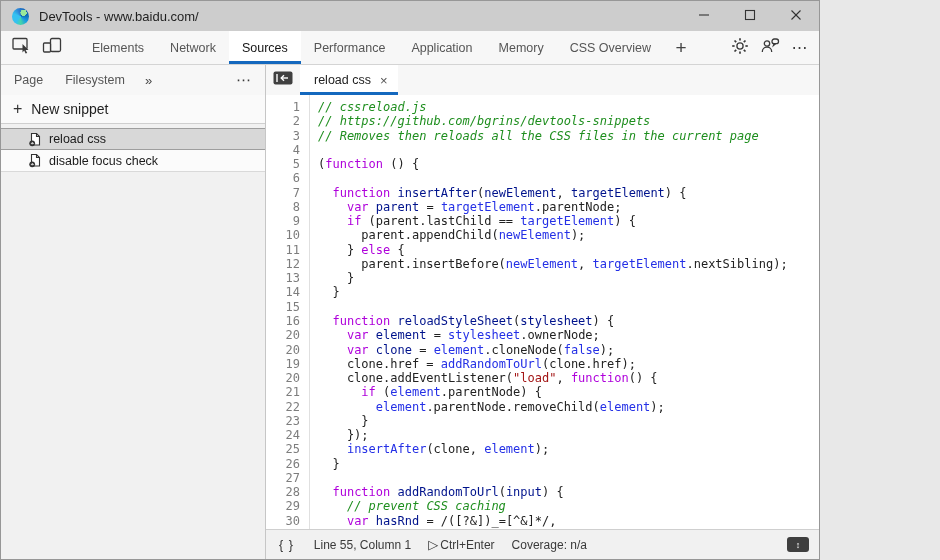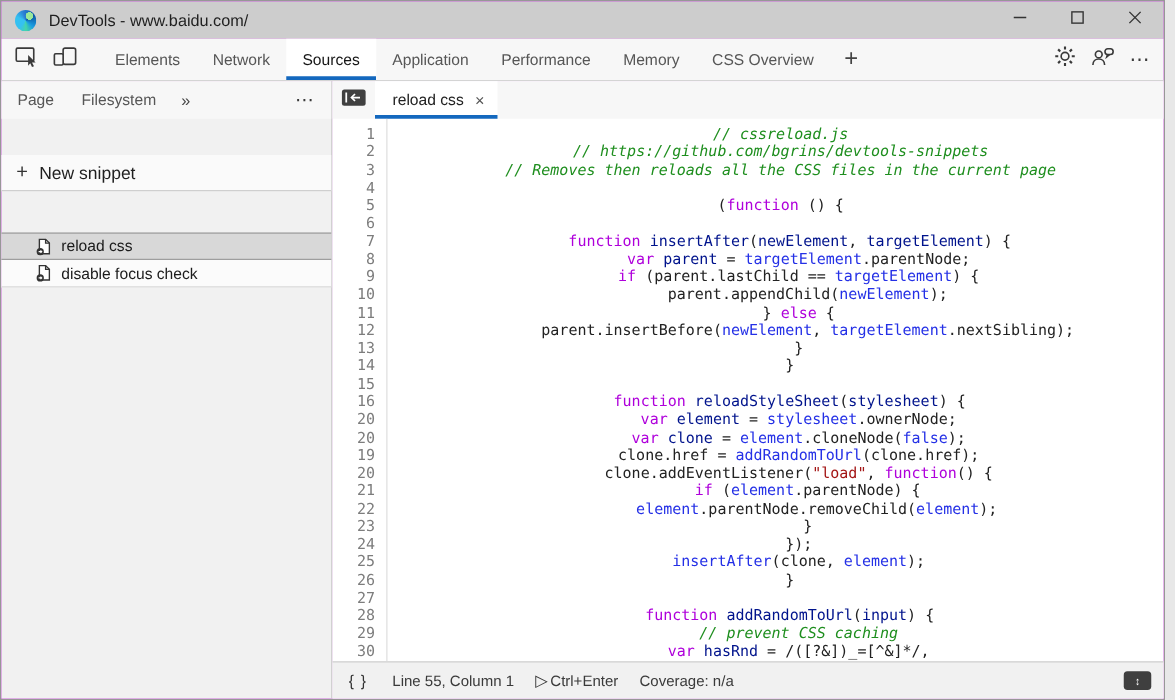--- a/index.html
+++ b/index.html
@@ -1,20 +1,20 @@
 <!DOCTYPE html>
 <html style="--accent: #1468be; --sel: #d8d8d8; --tk-c: #1e8e1e; --tk-k: #af00db; --tk-d: #00138c; --tk-v: #2430e6; --tk-s: #a31515; --tk-t: #222222;"><head>
 <meta charset="utf-8">
 <style>
   * { box-sizing: border-box; margin: 0; padding: 0; }
   html,body { background:#e8e8e8; }
   body { font-family: "Liberation Sans", sans-serif; }
 
   .window{
-    width:932px; height:560px; background:#d946ef;
+    width:820px; height:560px; background:#3b82f6;
     border:1px solid #979797; display:flex; flex-direction:column;
     position:relative; overflow:hidden;
   }
 
   
   .titlebar{ height:30px; flex:none; background:#cdcdcd; display:flex; align-items:center; }
   .edge-logo{
     width:17px; height:17px; border-radius:50%; margin:0 10px 0 11px; flex:none;
     background:
       radial-gradient(circle at 68% 28%, #9ae89a 0 18%, transparent 19%),
@@ -40,21 +40,21 @@
   .ptab.active{ background:#fff; color:#161616; box-shadow:inset 0 -3px 0 var(--accent,#1468be); }
   .plus-btn{ width:34px; display:flex; align-items:center; justify-content:center; font-size:19px; font-weight:300; color:#444; }
   .tb-spacer{ flex:1; }
   .tb-right{ display:flex; align-items:center; margin-right:4px; }
   .dots{ font-size:16px; color:#3a3a3a; letter-spacing:1px; }
 
   
   .body{ flex:1; min-height:0; display:flex; }
 
   
-  .sidebar{ width:265px; flex:none; background:#f1f1f1; border-right:1px solid #c6c6c6; display:flex; flex-direction:column;gap:29px; }
+  .sidebar{ width:265px; flex:none; background:#f1f1f1; border-right:1px solid #c6c6c6; display:flex; flex-direction:column; }
   .side-tabs{ height:30px; flex:none; background:#f7f7f7; display:flex; align-items:stretch; padding-left:2px; }
   .stab{ padding:0 11px; display:flex; align-items:center; font-size:12.5px; color:#565656; white-space:nowrap; }
   .stab.active{ background:#fff; color:#161616; box-shadow:inset 0 -3px 0 var(--accent,#1468be); }
   .chev{ padding:0 9px; display:flex; align-items:center; font-size:13px; color:#474747; }
   .side-ellipsis{ margin-left:auto; margin-right:14px; display:flex; align-items:center; font-size:15px; color:#3a3a3a; }
   .new-snippet{
     height:29px; flex:none; background:#fafafa; border-bottom:1px solid #cfcfcf;
     display:flex; align-items:center; padding-left:12px; gap:9px;
   }
   .new-snippet .plus{ font-size:16px; font-weight:300; color:#333; line-height:1; }
@@ -82,21 +82,21 @@
 
   .code-area{ flex:1; min-height:0; display:flex; overflow:hidden; }
   .gutter{
     width:44px; flex:none; padding:5px 9px 0 0; text-align:right; background:#fff;
     border-right:1px solid #e0e0e0;
     font-family:"DejaVu Sans Mono","Liberation Mono",monospace; font-size:12px; color:#7d7d7d;
   }
   .gutter .gl{ height:14.27px; line-height:14.27px; }
   .code{
     flex:1; min-width:0; padding:5px 0 0 8px; overflow:hidden;
-    font-family:"DejaVu Sans Mono","Liberation Mono",monospace; font-size:12px;text-align:center;
+    font-family:"DejaVu Sans Mono","Liberation Mono",monospace; font-size:12px;
   }
   .code .cl{ height:14.27px; line-height:14.27px; white-space:pre; color:var(--tk-t,#222); }
   .tk-c{ color:var(--tk-c,#1e8e1e); font-style:italic; }
   .tk-k{ color:var(--tk-k,#af00db); }
   .tk-d{ color:var(--tk-d,#00138c); }
   .tk-v{ color:var(--tk-v,#2430e6); }
   .tk-a{ color:var(--tk-v,#2430e6); }
   .tk-s{ color:var(--tk-s,#a31515); }
   .tk-t{ color:var(--tk-t,#222); }
 
@@ -156,22 +156,22 @@
         <svg width="20" height="17" viewBox="0 0 20 17">
           <rect x="8.5" y="1.5" width="10" height="13" rx="1.5"></rect>
           <rect x="1.5" y="6" width="7" height="9" rx="1" fill="#f7f7f7"></rect>
         </svg>
       </span>
     </div>
     <div class="panel-tabs" id="panel-tabs">
         <div class="ptab">Elements</div>
         <div class="ptab">Network</div>
         <div class="ptab active">Sources</div>
+        <div class="ptab">Performance</div>
         <div class="ptab">Application</div>
-        <div class="ptab">Performance</div>
         <div class="ptab">Memory</div>
         <div class="ptab">CSS Overview</div>
       </div>
     <div class="plus-btn">+</div>
     <div class="tb-spacer"></div>
     <div class="tb-right">
       <div class="tool-icon">
         <span>
           <svg width="18" height="18" viewBox="0 0 18 18">
             <circle cx="9" cy="9" r="3.1"></circle>

